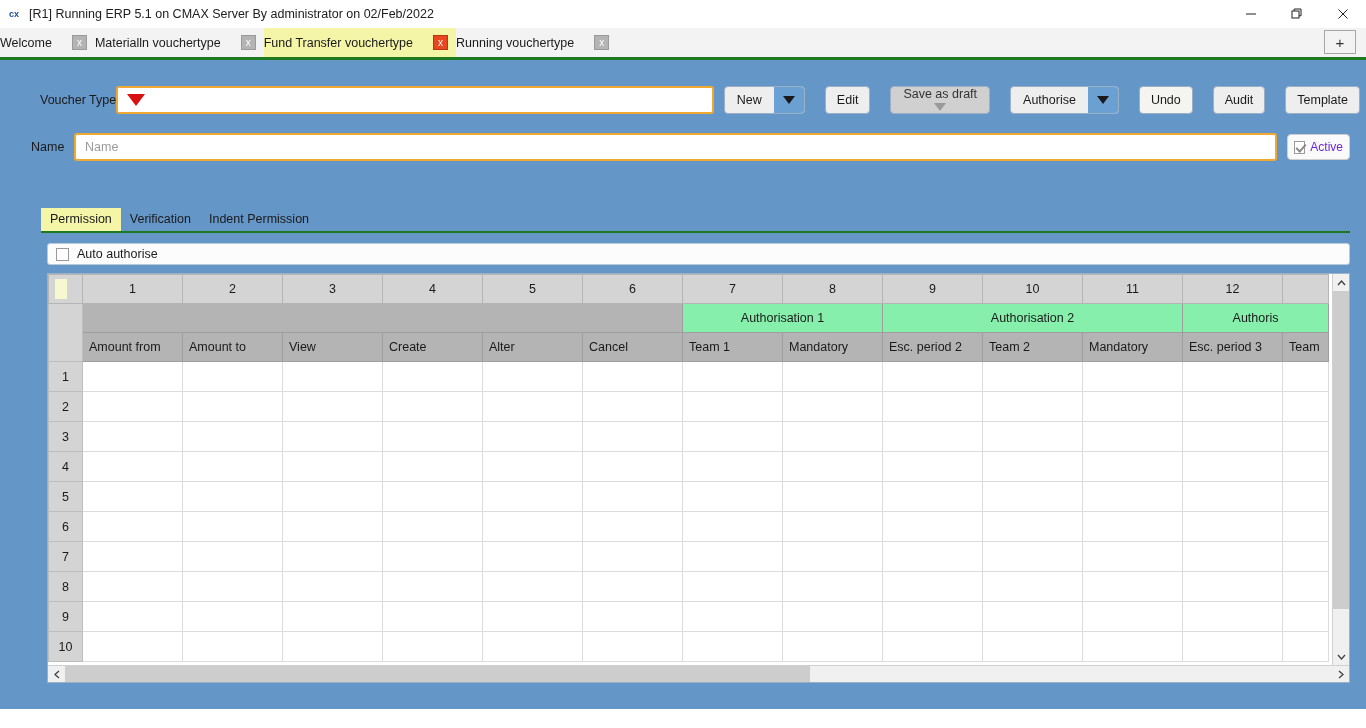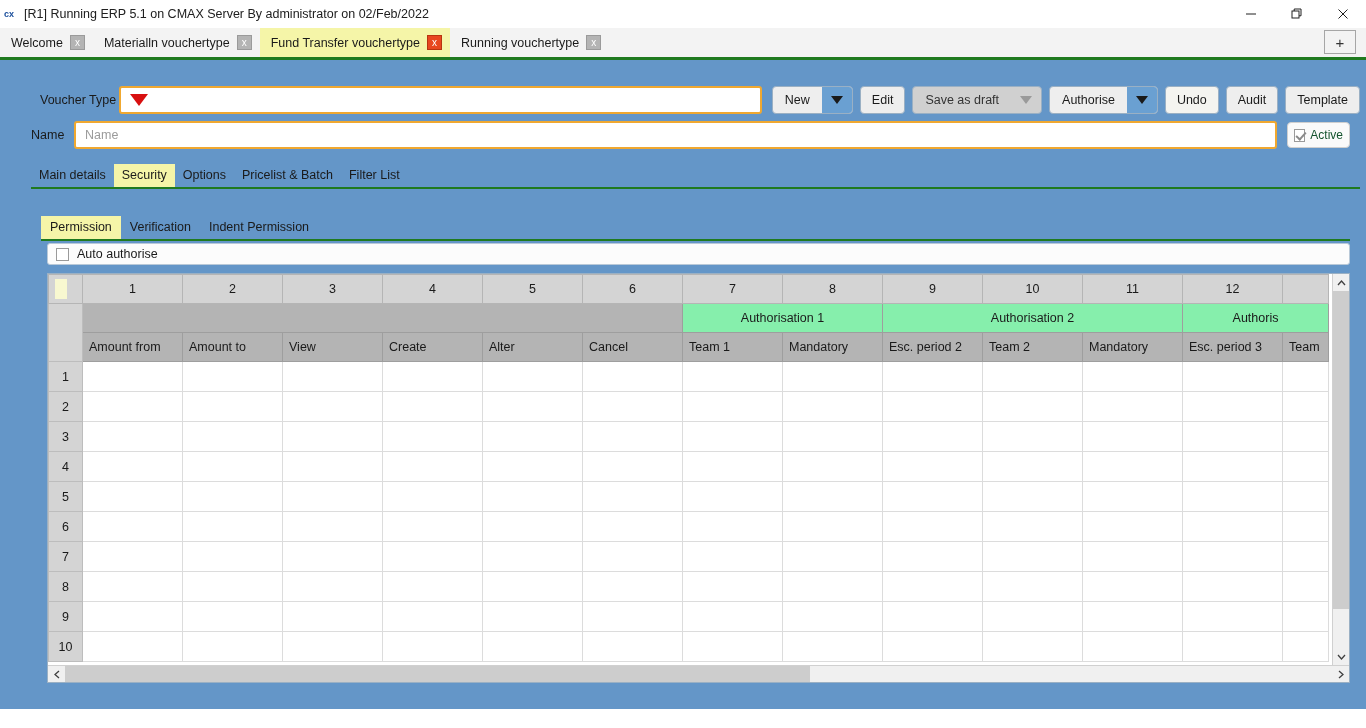--- a/index.html
+++ b/index.html
@@ -16,20 +16,21 @@
   
   .titlebar {
     height: 28px;
     background: #ffffff;
     display: flex;
     align-items: center;
     position: relative;
   }
   .titlebar-icon {
     width: 18px; height: 18px;
+    margin-left: 5px;
     display: flex; align-items: center; justify-content: center;
     font-size: 9px; color: #1b4f9c; font-weight: bold;
   }
   .titlebar-text {
     font-size: 12.5px;
     color: #202020;
     margin-left: 6px;
     white-space: nowrap;
   }
   .win-controls {
@@ -50,26 +51,26 @@
     height: 32px;
     background: #f3f3f3;
     display: flex;
     align-items: stretch;
     position: relative;
     border-bottom: 3px solid #1f7a1f;
   }
   .tab {
     display: flex;
     align-items: center;
-    padding: 0 8px 0 11px;
+    padding: 0 8px 0 0;
     font-size: 12.5px;
     color: #1a1a1a;
     white-space: nowrap;
     cursor: default;
-    gap: 7px;
+    gap: 20px;
   }
   .tab.active { background: #f5f5a8; }
   .tab-close {
     width: 15px; height: 15px;
     background: #b4b4b4;
     border: 1px solid #9a9a9a;
     display: flex; align-items: center; justify-content: center;
     font-size: 10px; color: #ffffff; line-height: 1;
     font-family: "Liberation Sans", sans-serif;
   }
@@ -137,21 +138,21 @@
     width: 0; height: 0;
     border-left: 9px solid transparent;
     border-right: 9px solid transparent;
     border-top: 12px solid #d81010;
     margin-right: 6px;
   }
 
   .toolbar {
     display: flex;
     align-items: flex-end;
-    gap: 7px;
+    gap: 20px;
     margin-left: 10px;
   }
   .btn {
     height: 28px;
     background: #eeeeee;
     border: 1px solid #9ab0c4;
     border-radius: 4px;
     font-size: 12.5px;
     color: #1a1a1a;
     display: flex;
@@ -177,29 +178,30 @@
   .caret-dn {
     width: 0; height: 0;
     border-left: 6px solid transparent;
     border-right: 6px solid transparent;
     border-top: 8px solid #1a1a1a;
   }
   .btn.disabled {
     background: #d0d0d0;
     border-color: #9ab0c4;
     color: #333333;
+    flex-direction: column;
   }
   .btn.disabled .seg-arrow { background: transparent; }
   .btn.disabled .caret-dn { border-top-color: #9a9a9a; }
   .btn.light { background: #f4f4f0; }
 
   
   .row-name {
     position: absolute;
-    left: 0; top: 60px; right: 0;
+    left: 0; top: 72px; right: 0;
     height: 30px;
     display: flex;
     align-items: center;
   }
   .lbl-name { width: 43px; margin-left: 25px; }
   .name-box {
     height: 28px;
     flex: 1;
     margin-right: 10px;
     background: #ffffff;
@@ -229,21 +231,21 @@
   }
   .cbox.checked::after {
     content: "";
     position: absolute;
     left: 3px; top: 0px;
     width: 4px; height: 8px;
     border: solid #8a8a8a;
     border-width: 0 2px 2px 0;
     transform: rotate(42deg);
   }
-  .active-lbl { font-size: 12px; color: #14532d; }
+  .active-lbl { font-size: 12px; color: #6d28d9; }
 
   
   .tabs1 {
     position: absolute;
     left: 25px; top: 104px; right: 0;
     height: 25px;
     display: flex;
     align-items: stretch;
     border-bottom: 2px solid #1f7a1f;
   }
@@ -251,21 +253,21 @@
     font-size: 12.5px;
     color: #1a1a1a;
     padding: 4px 8px 3px 8px;
     white-space: nowrap;
   }
   .tabs1 .t.active { background: #f5f5a8; }
 
   
   .tabs2 {
     position: absolute;
-    left: 35px; top: 156px; right: 10px;
+    left: 35px; top: 148px; right: 10px;
     height: 25px;
     display: flex;
     align-items: stretch;
     border-bottom: 2px solid #1f7a1f;
   }
   .tabs2 .t {
     font-size: 12.5px;
     color: #1a1a1a;
     padding: 4px 9px 3px 9px;
     white-space: nowrap;
@@ -509,27 +511,20 @@
     <div class="lbl lbl-name">Name</div>
     <div class="name-box">
       <span class="name-ph">Name</span>
     </div>
     <div class="active-chk">
       <span class="cbox checked"></span>
       <span class="active-lbl">Active</span>
     </div>
   </div>
 
-  <div class="tabs1">
-    <div class="t">Main details</div>
-    <div class="t active">Security</div>
-    <div class="t">Options</div>
-    <div class="t">Pricelist &amp; Batch</div>
-    <div class="t">Filter List</div>
-  </div>
 
   <div class="tabs2">
     <div class="t active">Permission</div>
     <div class="t">Verification</div>
     <div class="t">Indent Permission</div>
   </div>
 
   <div class="auto-bar">
     <span class="cbox"></span>
     <span class="auto-lbl">Auto authorise</span>

